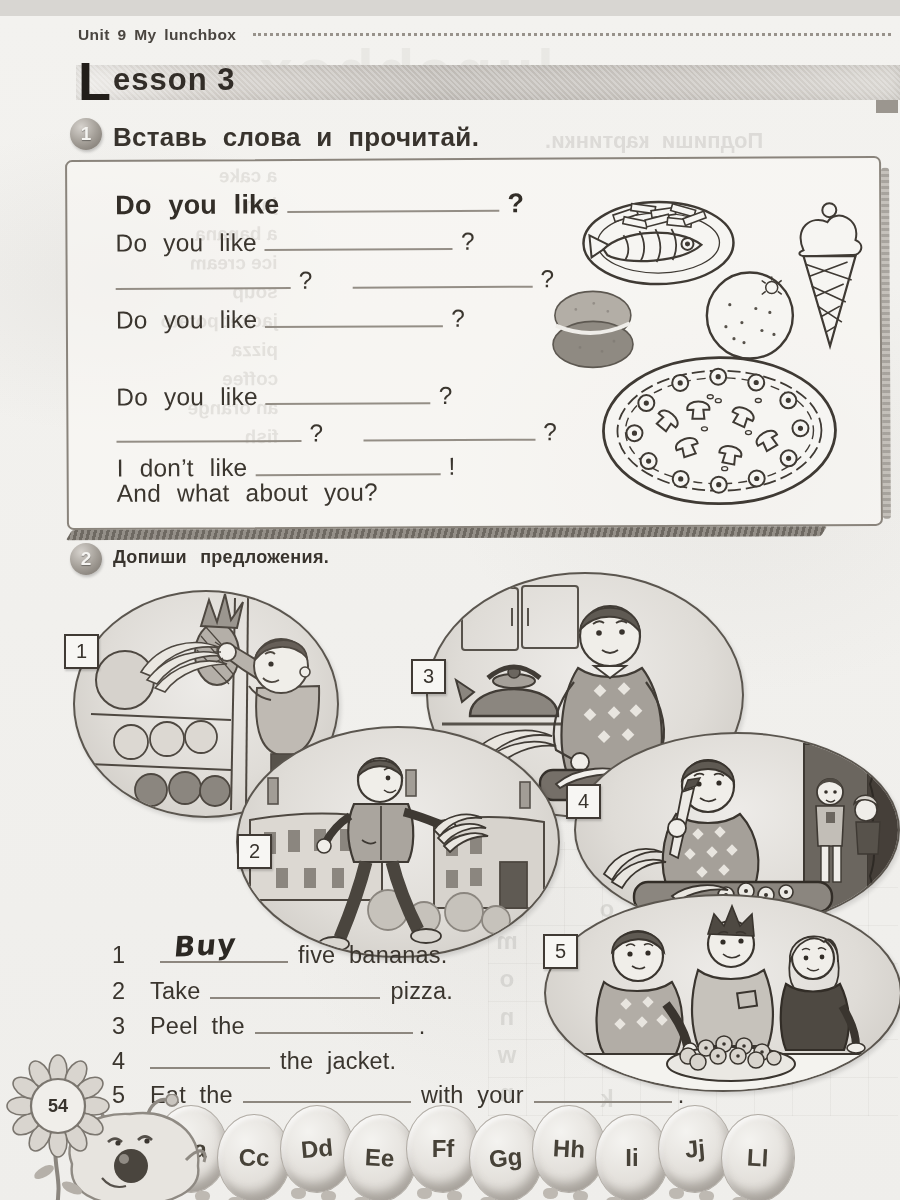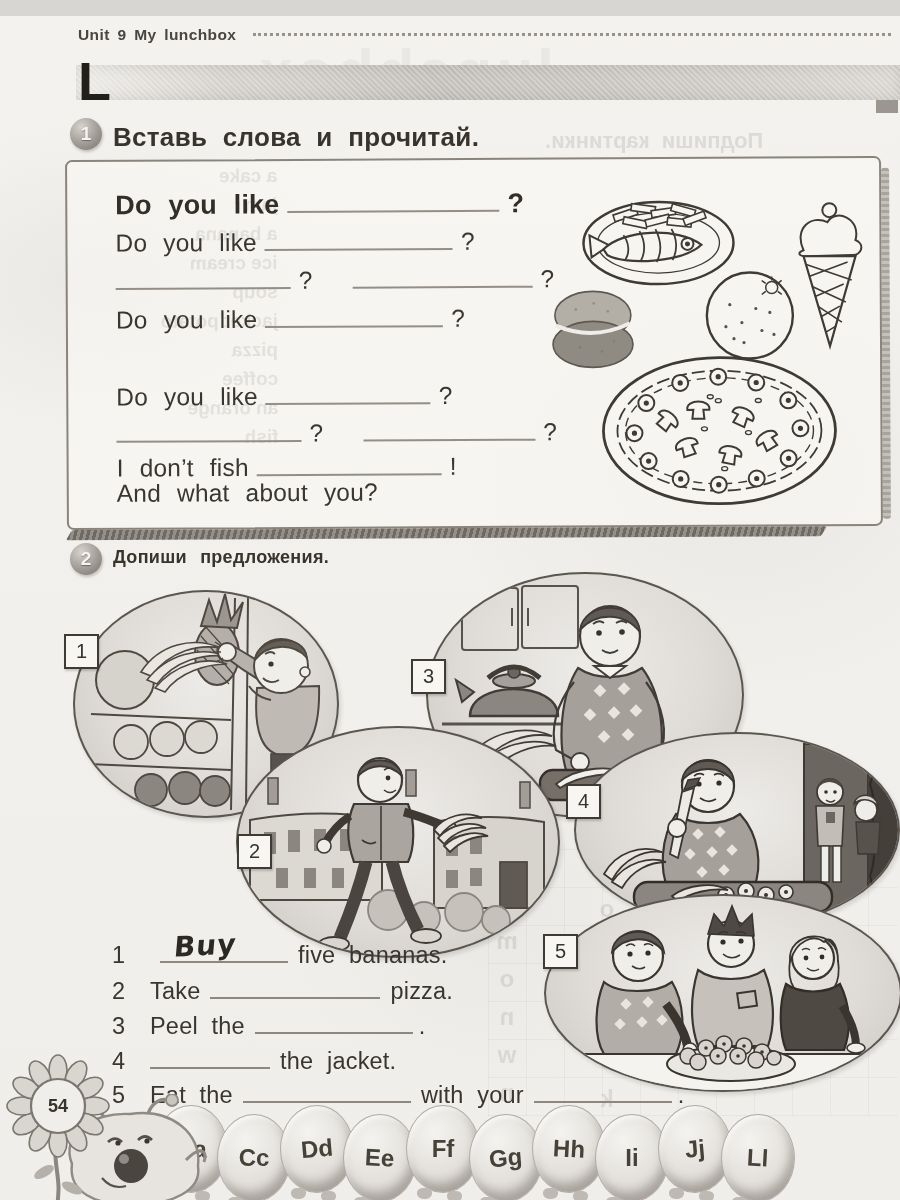--- a/index.html
+++ b/index.html
@@ -111,20 +111,21 @@
 
 <div id="page">
 
   <div class="abs unit-label">Unit 9 My lunchbox</div>
   <div class="abs dots"></div>
   <div class="abs bleed-big">lunchbox</div>
   <div class="abs lesson-bar"></div>
   <div class="abs lesson-shadow-sq"></div>
   <div class="abs lesson-title">
     <span class="initial">L</span>
+    <span class="rest">esson 3</span>
   </div>
 
   <div class="abs badge" id="badge1">1</div>
   <div class="abs" id="instr1">Вставь слова и прочитай.</div>
 
   <div class="abs" id="ex1-box">
     <div id="bleed-words">
       <div>a cake</div>
       <div>jam</div>
       <div>a banana</div>
@@ -149,21 +150,21 @@
     <div class="bx-line" id="bxl4">
       <span>Do you like</span><span class="blank" style="width:178px"></span><span>?</span>
     </div>
     <div class="bx-line" id="bxl6">
       <span>Do you like</span><span class="blank" style="width:165px"></span><span>?</span>
     </div>
     <div class="bx-line" id="bxl7">
       <span class="blank" style="width:185px;margin-left:0"></span><span>?</span><span class="blank" style="width:172px;margin-left:40px"></span><span>?</span>
     </div>
     <div class="bx-line" id="bxl8">
-      <span>I don’t fish</span><span class="blank" style="width:185px"></span><span>!</span>
+      <span>I don’t like</span><span class="blank" style="width:185px"></span><span>!</span>
     </div>
     <div class="bx-line" id="bxl9">And what about you?</div>
 
     <svg class="food" id="fishchips" viewBox="0 0 158 92">
       <g stroke="#3f3a34" fill="#f6f5f2">
         <ellipse cx="79" cy="48" rx="75" ry="41" stroke-width="2.5"></ellipse>
         <ellipse cx="79" cy="48" rx="61" ry="30" fill="none" stroke-width="1.3"></ellipse>
         <g stroke-width="1.6">
           <rect x="34" y="16" width="24" height="7" transform="rotate(-18 46 19)"></rect>
           <rect x="52" y="10" width="24" height="7" transform="rotate(8 64 13)"></rect>

